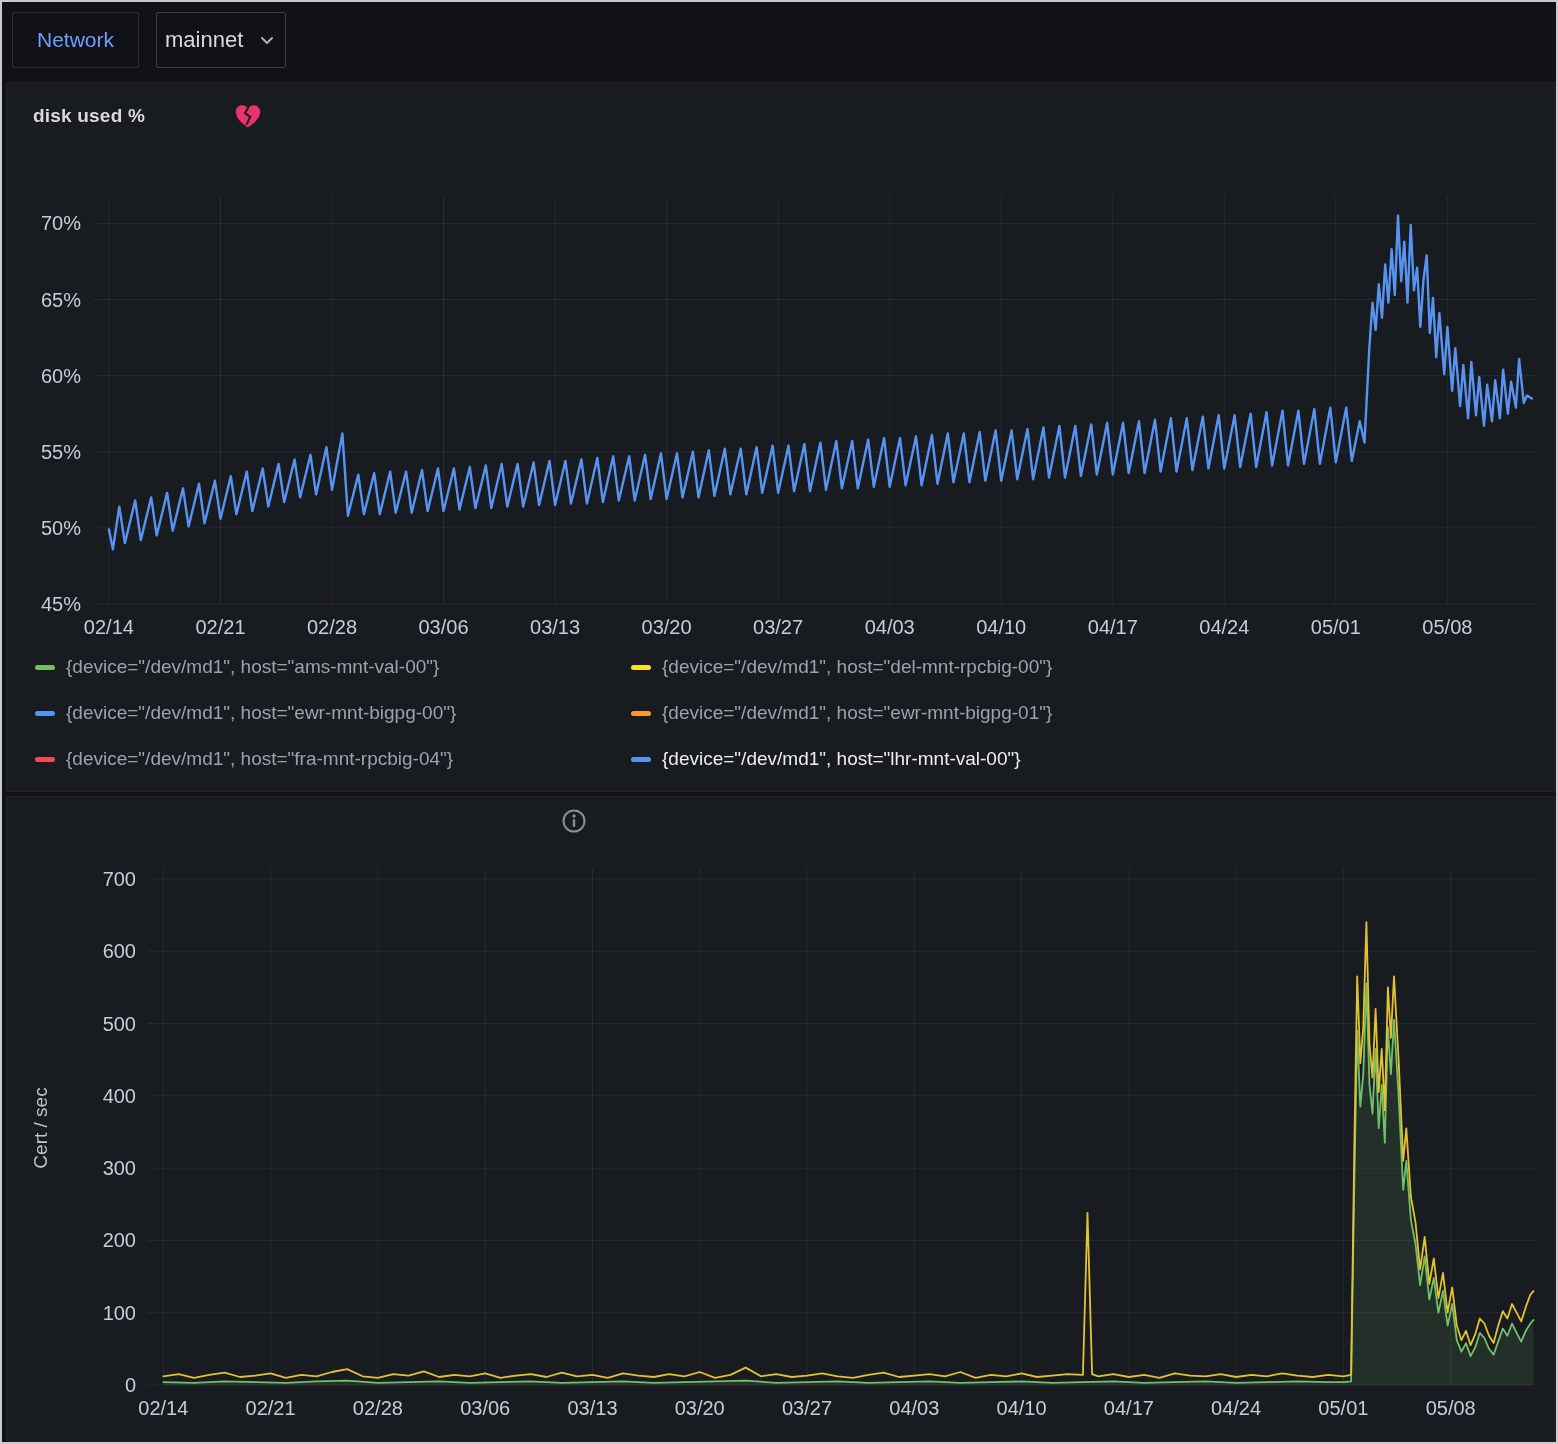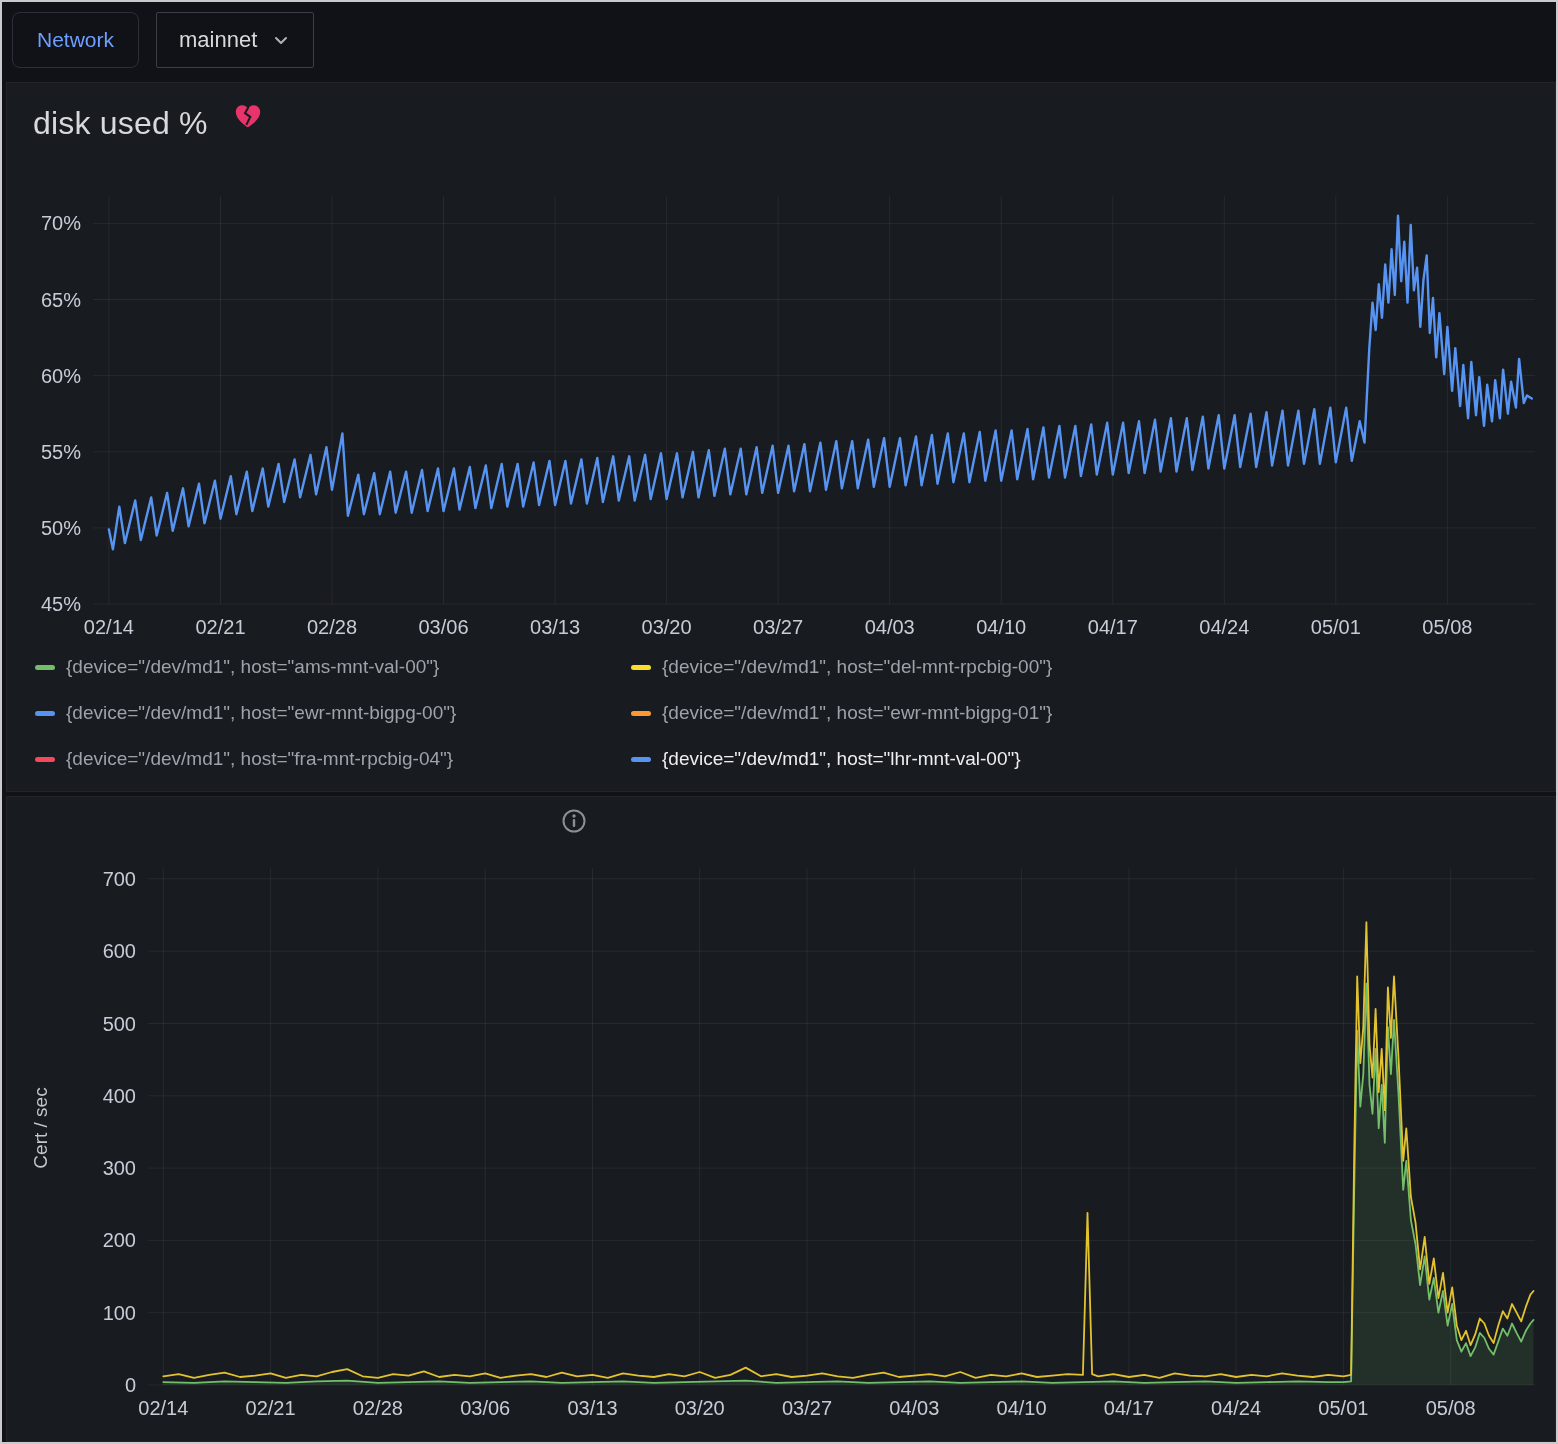--- a/index.html
+++ b/index.html
@@ -8,39 +8,39 @@
     background:#111217;
     border:2px solid #c9cacc;
     box-sizing:border-box;
     position:relative;
     overflow:hidden;
     font-family:"Liberation Sans","DejaVu Sans",sans-serif;
   }
   .topbar { position:absolute; left:0; top:0; width:100%; height:78px; }
   .var-label {
     position:absolute; left:10px; top:10px; height:56px; line-height:54px;
-    padding:0 24px; border:1px solid #2e2f36; border-radius:8px;
+    padding:0 24px; border:1px solid #2e2f36; border-radius:2px;
     background:#111217; color:#6e9fff; font-size:21px; font-weight:500;
     box-sizing:border-box;
   }
   .var-select {
     position:absolute; left:154px; top:10px; height:56px;
-    padding:0 22px; border:1px solid #3c3d45; border-radius:2px;
+    padding:0 8px; border:1px solid #3c3d45; border-radius:2px;
     background:#111217; color:#d8d9da; font-size:22px;
     display:flex; align-items:center; gap:14px; box-sizing:border-box; cursor:pointer;
   }
   .panel {
     position:absolute; left:4px; width:1550px;
     background:#181b1f; border:1px solid #23242a; box-sizing:border-box;
   }
   .panel-disk { top:80px; height:710px; }
   .panel-tx   { top:794px; height:646px; }
   .panel-title {
     position:absolute; left:26px; top:22px;
-    font-size:32px; font-weight:400; color:#d8d9dc; letter-spacing:0.2px;
+    font-size:19px; font-weight:700; color:#d8d9dc; letter-spacing:0.2px;
   }
   .panel-tx .panel-title { top:10px; color:#bcc0c6; }
   .heart-icon { position:absolute; left:226px; top:18px; width:30px; height:30px; }
   .info-icon  { position:absolute; left:553px; top:10px; width:28px; height:28px; }
   .chart1 { position:absolute; left:8px;  top:88px; }
   .chart2 { position:absolute; left:56px; top:56px; }
   .ylab {
     position:absolute; left:34px; top:331px;
     transform:translate(-50%,-50%) rotate(-90deg);
     white-space:nowrap; color:#c2c7ce; font-size:19px;

